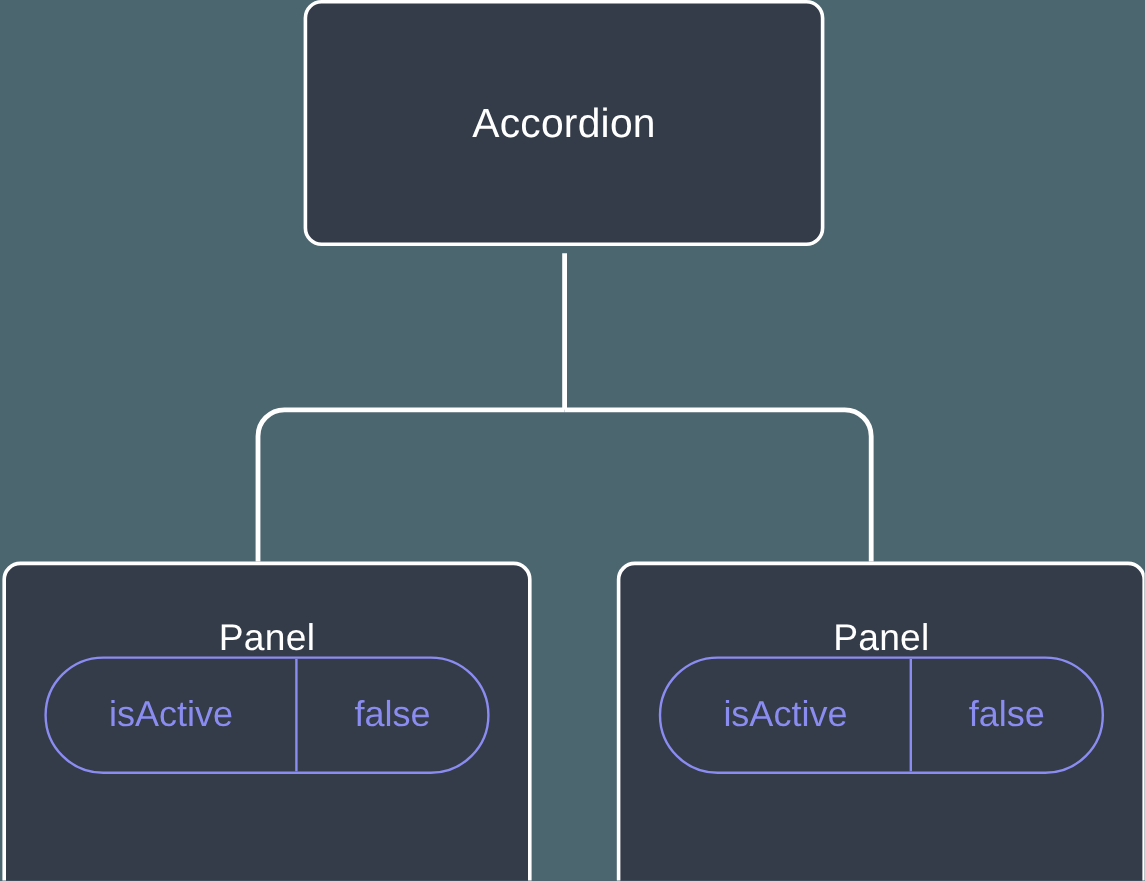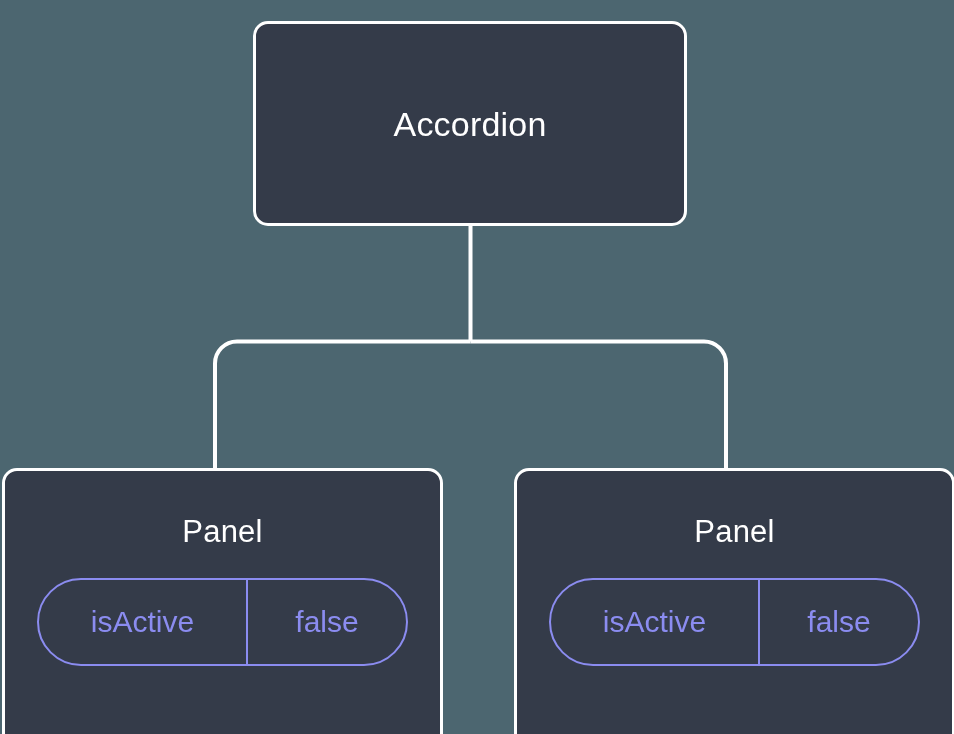--- a/index.html
+++ b/index.html
@@ -33,21 +33,21 @@
     background: #343b49;
     border: 3px solid #ffffff;
     border-radius: 15px;
     display: flex;
     flex-direction: column;
     align-items: center;
   }
 
   .node-root {
     left: 253px;
-    top: 21px;
+    top: 0;
     width: 434px;
     height: 205px;
     justify-content: center;
   }
 
   .node-title-root {
     color: #ffffff;
     font-size: 34px;
     font-weight: 400;
     letter-spacing: 0.2px;
@@ -65,30 +65,29 @@
   .node-panel-left  { left: 2px; }
   .node-panel-right { left: 514px; }
 
   .node-title-panel {
     color: #ffffff;
     font-size: 31px;
     font-weight: 400;
     letter-spacing: 0.2px;
     line-height: 1;
     text-align: center;
-    margin-bottom: 31px;
   }
 
   
   .state-pill {
     display: flex;
     align-items: stretch;
     box-sizing: border-box;
     width: 371px;
-    height: 88px;
+    height: 98px;
     border: 2px solid #8b8cf0;
     border-radius: 49px;
     overflow: hidden;
   }
 
   .pill-cell {
     display: flex;
     align-items: center;
     justify-content: center;
     color: #8b8cf0;

